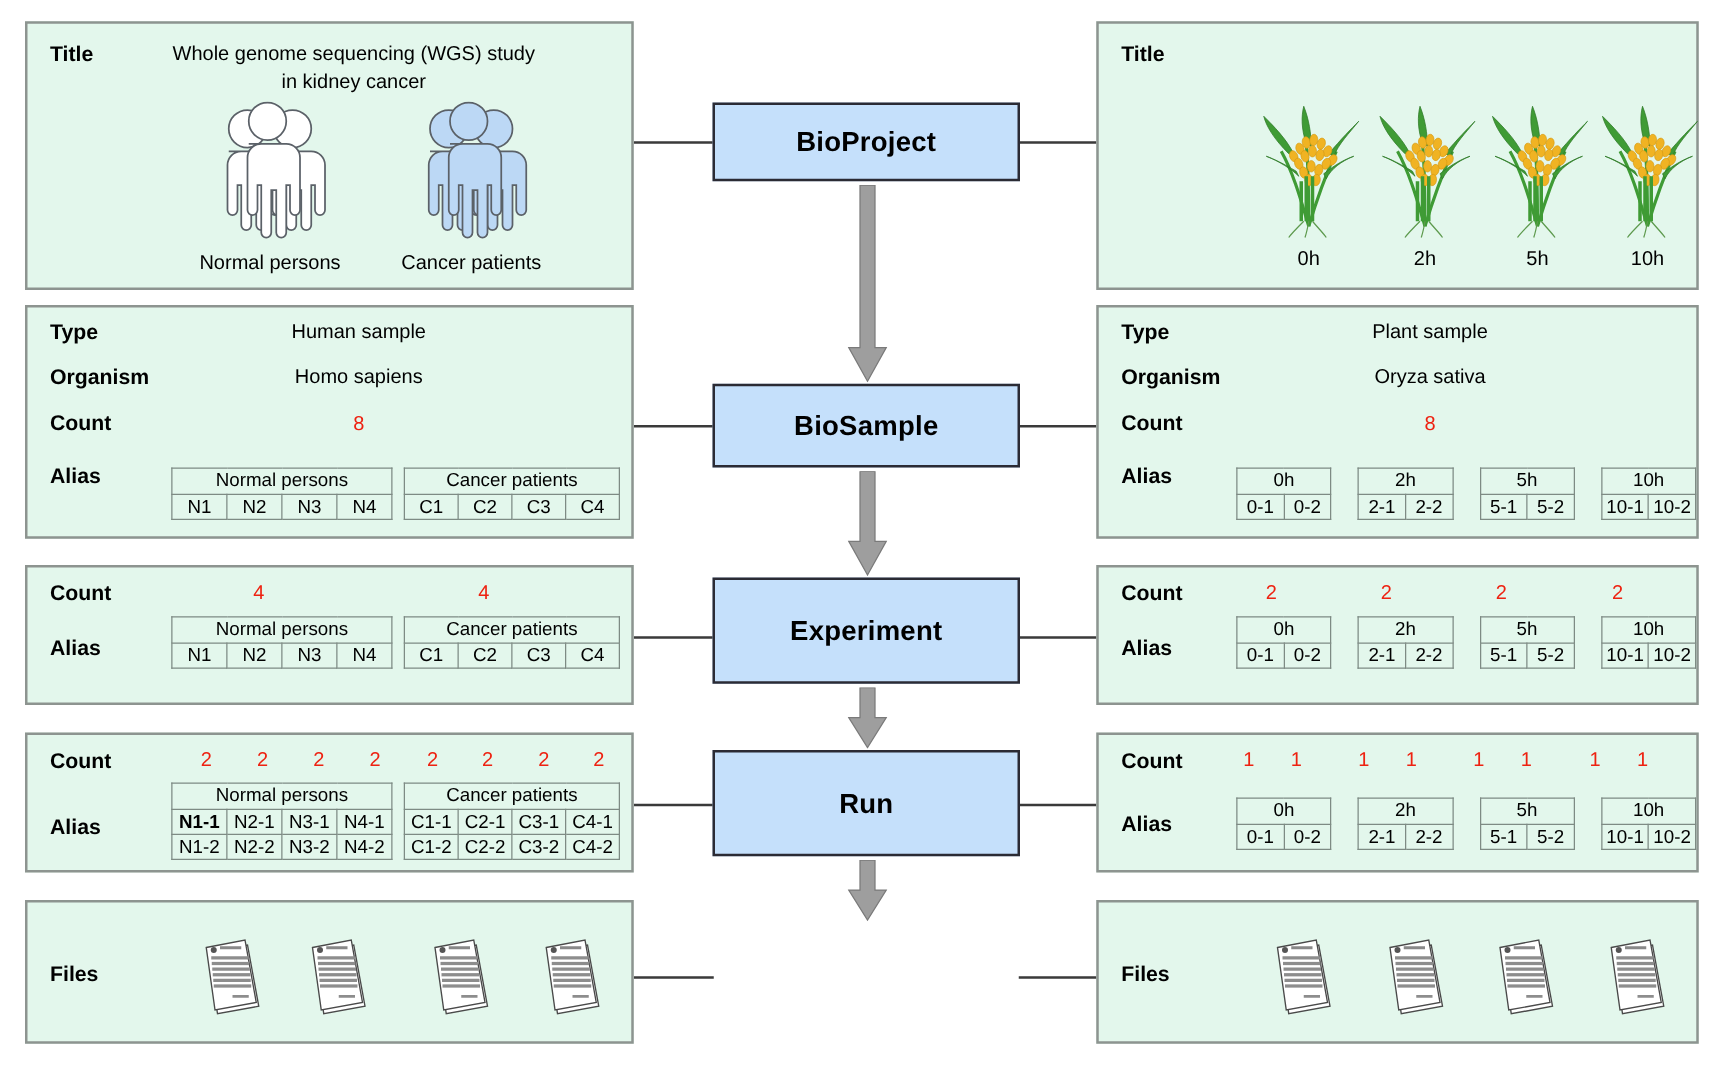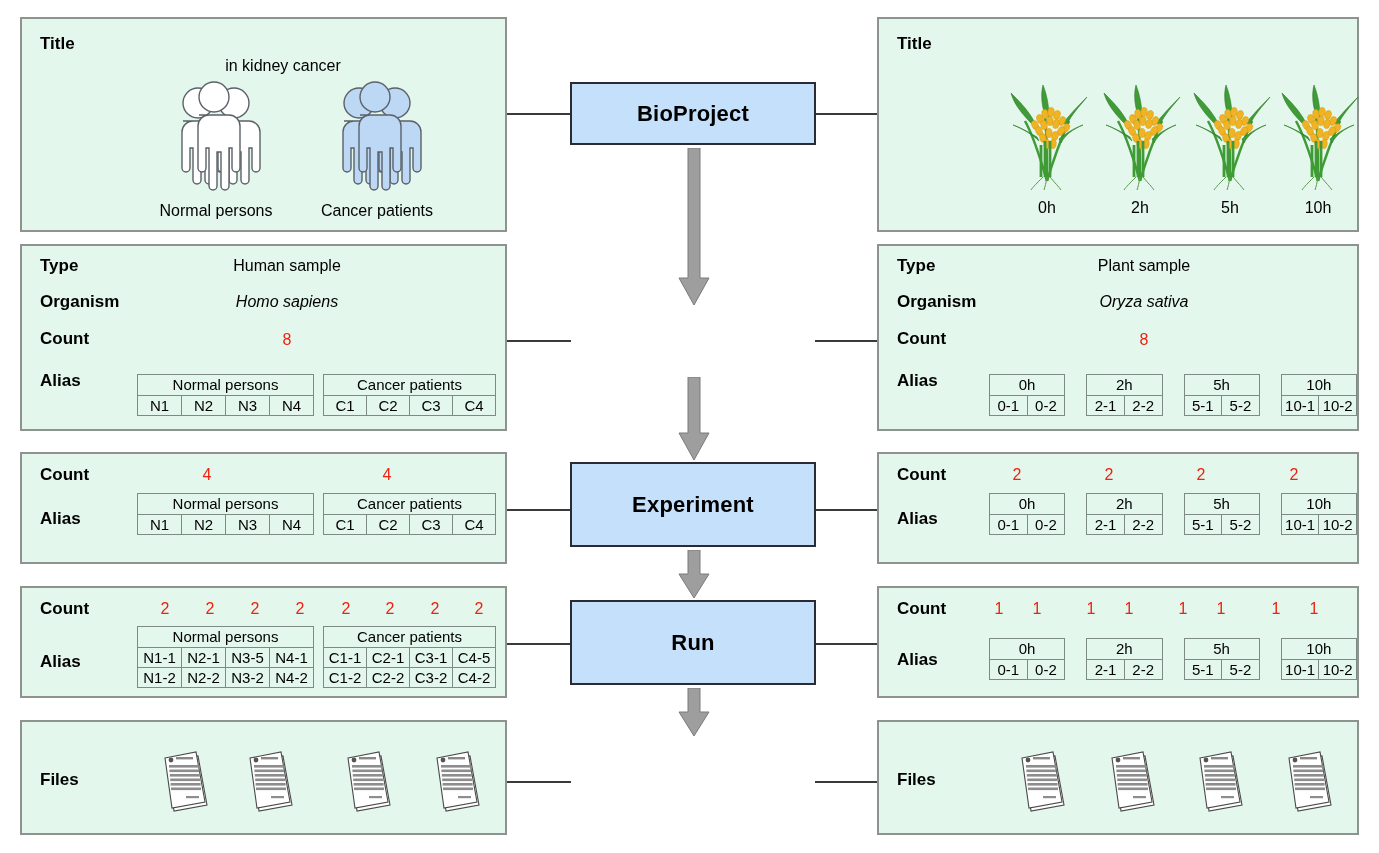--- a/index.html
+++ b/index.html
@@ -24,21 +24,21 @@
     font-size: 17px;
     color: #000;
     white-space: nowrap;
   }
   .panel-value {
     position: absolute;
     font-size: 16px;
     color: #000;
     white-space: nowrap;
   }
-  .italic { font-style: italic; }
+  .italic { }
   .count-red {
     position: absolute;
     font-size: 16px;
     color: #ee2211;
     white-space: nowrap;
     text-align: center;
   }
 
   
   .alias-group { position: absolute; display: flex; gap: 0; }
@@ -102,20 +102,23 @@
   <div class="hline" style="left:507px;  top:509px; width:64px;"></div>
   <div class="hline" style="left:815px;  top:509px; width:63px;"></div>
   <div class="hline" style="left:507px;  top:643px; width:64px;"></div>
   <div class="hline" style="left:815px;  top:643px; width:63px;"></div>
   <div class="hline" style="left:507px;  top:781px; width:64px;"></div>
   <div class="hline" style="left:815px;  top:781px; width:63px;"></div>
 
   <div class="stage-box" style="left:570px; top:82px; width:246px; height:63px;">
     <span>BioProject</span>
   </div>
+  <div class="stage-box" style="left:570px; top:307px; width:246px; height:67px;">
+    <span>BioSample</span>
+  </div>
   <div class="stage-box" style="left:570px; top:600px; width:246px; height:85px;">
     <span>Run</span>
   </div>
   <div class="stage-box" style="left:570px; top:462px; width:246px; height:85px;">
     <span>Experiment</span>
   </div>
 
   <div class="dn-arrow" style="left:678px; top:148px;">
     <svg width="32" height="158" viewBox="0 0 32 158">
       <polygon points="10,0 22,0 22,130 31,130 16,157 1,130 10,130" fill="#9e9e9e" stroke="#7a7a7a" stroke-width="1"></polygon>
@@ -132,20 +135,21 @@
     </svg>
   </div>
   <div class="dn-arrow" style="left:678px; top:688px;">
     <svg width="32" height="49" viewBox="0 0 32 49">
       <polygon points="10,0 22,0 22,24 31,24 16,48 1,24 10,24" fill="#9e9e9e" stroke="#7a7a7a" stroke-width="1"></polygon>
     </svg>
   </div>
 
   <div class="panel" style="left:20px; top:17px; width:487px; height:215px;">
     <div class="panel-label" style="left:18px; top:15px;">Title</div>
+    <div class="panel-value" style="left:111px; top:16px; width:300px; text-align:center;">Whole genome sequencing (WGS) study</div>
     <div class="panel-value" style="left:111px; top:38px; width:300px; text-align:center;">in kidney cancer</div>
 
     <div class="people" style="left:134px; top:62px;">
       <svg width="120" height="120" viewBox="0 0 120 120">
         <g stroke="#5b6168" stroke-width="1.4" fill="#ffffff">
           <circle cx="42" cy="22" r="15"></circle>
           <path d="M27 40 h30 a11 11 0 0 1 11 11 v36 a4 4 0 0 1 -8 0 v-20 h-3 v32 a4 4 0 0 1 -8 0 v-28 h-4 v28 a4 4 0 0 1 -8 0 v-32 h-3 v20 a4 4 0 0 1 -8 0 v-36 a11 11 0 0 1 11 -11 z"></path>
           <circle cx="78" cy="22" r="15"></circle>
           <path d="M63 40 h30 a11 11 0 0 1 11 11 v36 a4 4 0 0 1 -8 0 v-20 h-3 v32 a4 4 0 0 1 -8 0 v-28 h-4 v28 a4 4 0 0 1 -8 0 v-32 h-3 v20 a4 4 0 0 1 -8 0 v-36 a11 11 0 0 1 11 -11 z"></path>
           <circle cx="58" cy="16" r="15"></circle>
@@ -260,43 +264,43 @@
     <div class="count-red" style="left:402px; top:12px; width:22px;">2</div>
     <div class="count-red" style="left:446px; top:12px; width:22px;">2</div>
 
     <div class="alias-group" style="left:115px; top:38px; gap:9px;">
       <table class="alias-tbl">
         <tbody>
             <tr>
               <td class="hdr" colspan="4">Normal persons</td>
             </tr>
         <tr>
-          <td style="width:44px;">N1-1</td>
+          <td style="width:44px;font-weight:bold;">N1-1</td>
           <td style="width:44px;">N2-1</td>
-          <td style="width:44px;">N3-5</td>
+          <td style="width:44px;">N3-1</td>
           <td style="width:44px;">N4-1</td>
         </tr>
         <tr>
           <td>N1-2</td>
           <td>N2-2</td>
           <td>N3-2</td>
           <td>N4-2</td>
         </tr>
       </tbody>
         </table>
       <table class="alias-tbl">
         <tbody>
             <tr>
               <td class="hdr" colspan="4">Cancer patients</td>
             </tr>
         <tr>
           <td style="width:43px;">C1-1</td>
           <td style="width:43px;">C2-1</td>
           <td style="width:43px;">C3-1</td>
-          <td style="width:43px;">C4-5</td>
+          <td style="width:43px;">C4-1</td>
         </tr>
         <tr>
           <td>C1-2</td>
           <td>C2-2</td>
           <td>C3-2</td>
           <td>C4-2</td>
         </tr>
       </tbody>
         </table>
     </div>

